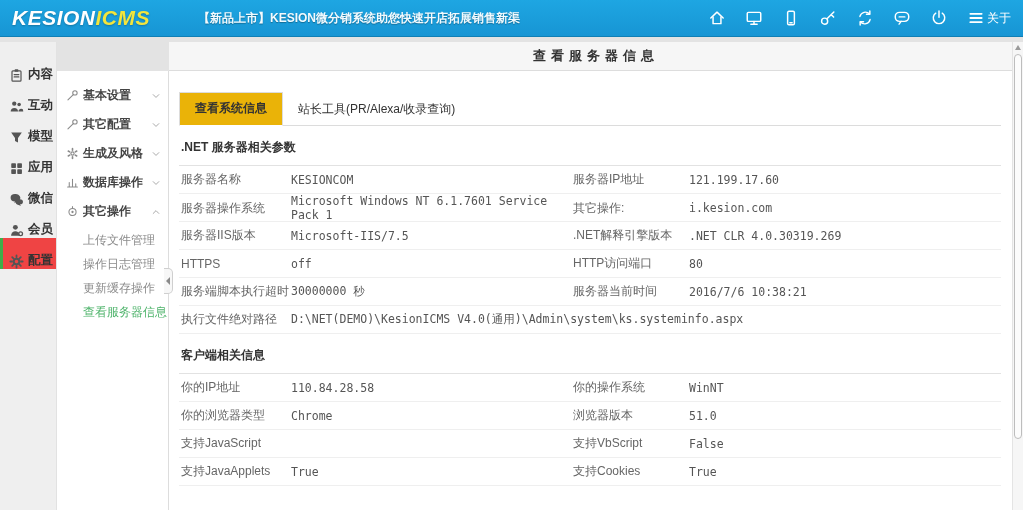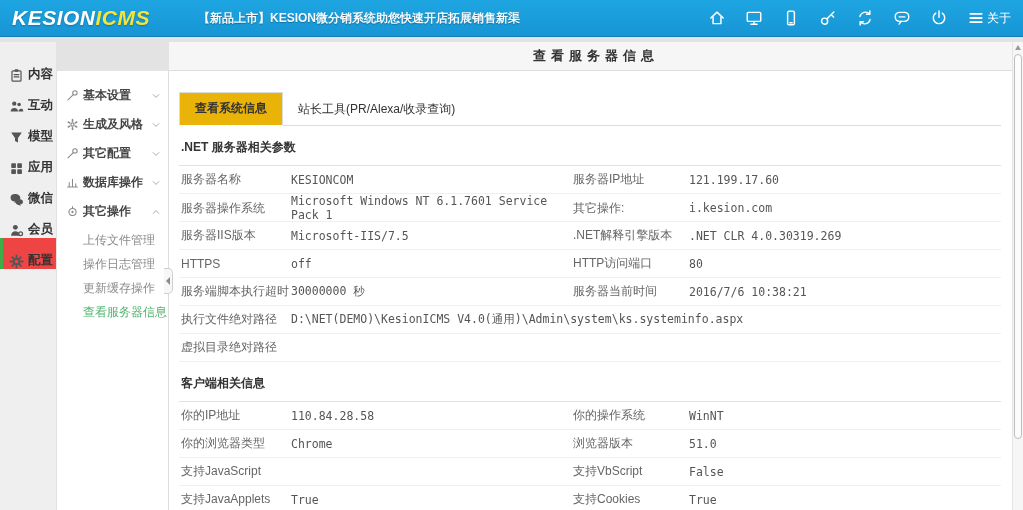--- a/index.html
+++ b/index.html
@@ -233,51 +233,51 @@
           </span>
           <span class="lbl">基本设置</span>
           <span class="chev">
             <svg viewBox="0 0 16 16" fill="none" stroke="currentColor" stroke-width="1.6" stroke-linecap="round" stroke-linejoin="round">
               <polyline points="3.5 5.8 8 10.3 12.5 5.8"></polyline>
             </svg>
           </span>
         </div>
         <div class="menu-item">
           <span class="icon">
+            <svg viewBox="0 0 16 16" fill="none" stroke="currentColor" stroke-width="1.3" stroke-linecap="round" stroke-linejoin="round">
+              <circle cx="11" cy="4.8" r="2.7"></circle>
+              <path d="M9 6.8 L3 12.8 M3 12.8 l-.6 .6"></path>
+            </svg>
+          </span>
+          <span class="lbl">其它配置</span>
+          <span class="chev">
+            <svg viewBox="0 0 16 16" fill="none" stroke="currentColor" stroke-width="1.6" stroke-linecap="round" stroke-linejoin="round">
+              <polyline points="3.5 5.8 8 10.3 12.5 5.8"></polyline>
+            </svg>
+          </span>
+        </div>
+        <div class="menu-item">
+          <span class="icon">
             <svg viewBox="0 0 16 16" fill="none" stroke="currentColor">
               <circle cx="8" cy="8" r="2" stroke-width="1.4"></circle>
               <g stroke-width="2" stroke-linecap="round">
                 <path d="M8 2 V4 M8 12 V14 M2.8 5 L4.5 6 M11.5 10 L13.2 11 M2.8 11 L4.5 10 M11.5 6 L13.2 5"></path>
               </g>
             </svg>
           </span>
           <span class="lbl">生成及风格</span>
           <span class="chev">
             <svg viewBox="0 0 16 16" fill="none" stroke="currentColor" stroke-width="1.6" stroke-linecap="round" stroke-linejoin="round">
               <polyline points="3.5 5.8 8 10.3 12.5 5.8"></polyline>
             </svg>
           </span>
         </div>
         <div class="menu-item">
           <span class="icon">
             <svg viewBox="0 0 16 16" fill="none" stroke="currentColor" stroke-width="1.3" stroke-linecap="round" stroke-linejoin="round">
-              <circle cx="11" cy="4.8" r="2.7"></circle>
-              <path d="M9 6.8 L3 12.8 M3 12.8 l-.6 .6"></path>
-            </svg>
-          </span>
-          <span class="lbl">其它配置</span>
-          <span class="chev">
-            <svg viewBox="0 0 16 16" fill="none" stroke="currentColor" stroke-width="1.6" stroke-linecap="round" stroke-linejoin="round">
-              <polyline points="3.5 5.8 8 10.3 12.5 5.8"></polyline>
-            </svg>
-          </span>
-        </div>
-        <div class="menu-item">
-          <span class="icon">
-            <svg viewBox="0 0 16 16" fill="none" stroke="currentColor" stroke-width="1.3" stroke-linecap="round" stroke-linejoin="round">
               <path d="M4 13 V8 M8 13 V4 M12 13 V9.5 M2 13.6 H14"></path>
             </svg>
           </span>
           <span class="lbl">数据库操作</span>
           <span class="chev">
             <svg viewBox="0 0 16 16" fill="none" stroke="currentColor" stroke-width="1.6" stroke-linecap="round" stroke-linejoin="round">
               <polyline points="3.5 5.8 8 10.3 12.5 5.8"></polyline>
             </svg>
           </span>
         </div>
@@ -343,24 +343,20 @@
           <div class="row">
             <span class="cell-label">服务端脚本执行超时</span>
             <span class="cell-value">30000000 秒</span>
             <span class="cell-label">服务器当前时间</span>
             <span class="cell-value">2016/7/6 10:38:21</span>
           </div>
           <div class="row">
             <span class="cell-label">执行文件绝对路径</span>
             <span class="cell-value wide-value">D:\NET(DEMO)\KesionICMS V4.0(通用)\Admin\system\ks.systeminfo.aspx</span>
           </div>
-          <div class="row">
-            <span class="cell-label">虚拟目录绝对路径</span>
-            <span class="cell-value wide-value"></span>
-          </div>
           <div class="section-title">客户端相关信息</div>
           <div class="row">
             <span class="cell-label">你的IP地址</span>
             <span class="cell-value">110.84.28.58</span>
             <span class="cell-label">你的操作系统</span>
             <span class="cell-value">WinNT</span>
           </div>
           <div class="row">
             <span class="cell-label">你的浏览器类型</span>
             <span class="cell-value">Chrome</span>

